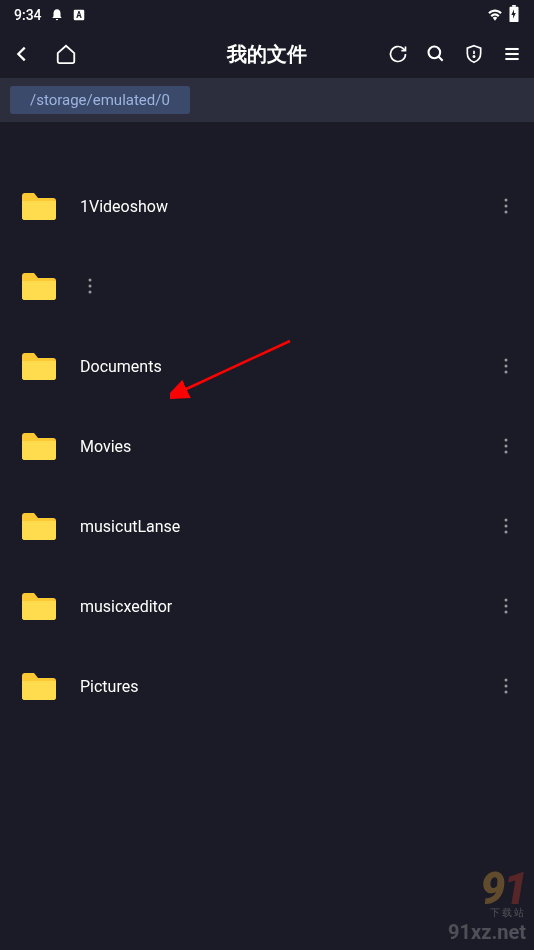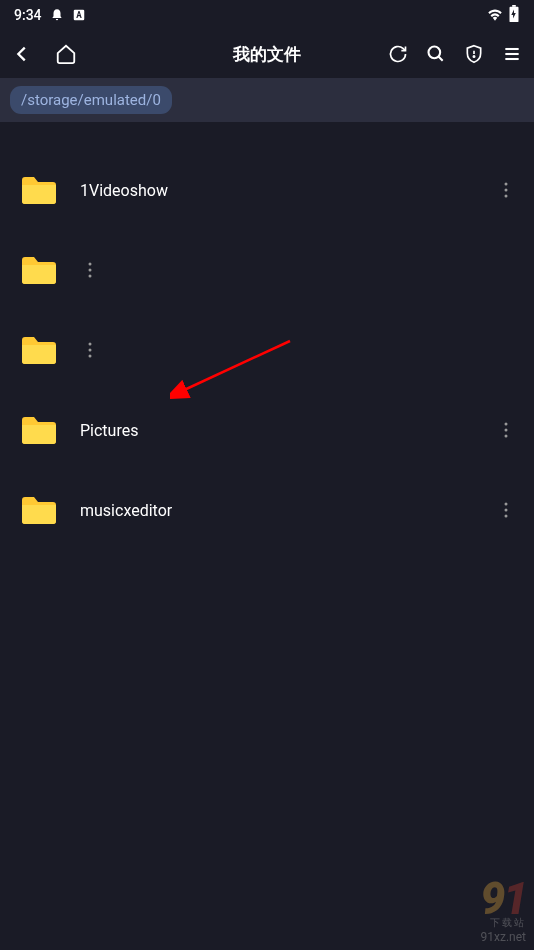--- a/index.html
+++ b/index.html
@@ -49,21 +49,21 @@
     }
     .toolbar-left {
       display: flex;
       align-items: center;
       gap: 20px;
     }
     .toolbar-title {
       position: absolute;
       left: 50%;
       transform: translateX(-50%);
-      font-size: 17px;
+      font-size: 20px;
       font-weight: 600;
     }
     .toolbar-right {
       margin-left: auto;
       display: flex;
       align-items: center;
       gap: 14px;
     }
     .icon-btn {
       width: 24px;
@@ -74,26 +74,27 @@
       cursor: pointer;
     }
     .breadcrumb-bar {
       background: #2c2e3e;
       padding: 8px 10px;
     }
     .breadcrumb {
       display: inline-block;
       background: #3b4a6b;
       color: #9db4e0;
-      padding: 5px 11px;
-      border-radius: 11px;
+      padding: 5px 20px;
+      border-radius: 3px;
       font-size: 15px;
     }
     .file-list {
       padding-top: 28px;
+      margin-top: 16px;
     }
     .file-item {
       display: flex;
       align-items: center;
       height: 80px;
       padding: 0 18px 0 20px;
       cursor: pointer;
     }
     .folder-icon {
       width: 38px;
@@ -141,23 +142,23 @@
     .watermark-logo .accent {
       color: rgba(230, 170, 60, 0.35);
     }
     .watermark-text {
       font-size: 10px;
       color: rgba(180, 180, 180, 0.35);
       letter-spacing: 2px;
       margin-top: -2px;
     }
     .watermark-url {
-      font-size: 12px;
+      font-size: 20px;
       color: rgba(180, 180, 180, 0.35);
-      font-weight: 400;
+      font-weight: 700;
     }
   </style>
 </head>
 <body>
 
 <div class="status-bar">
   <div class="status-left">
     <span>9:34</span>
     <span class="notif-icon">
       <svg viewBox="0 0 24 24" fill="white">
@@ -261,48 +262,77 @@
           <circle cx="2" cy="8" r="1.5"></circle>
           <circle cx="2" cy="14" r="1.5"></circle>
         </svg>
       </div>
   </div>
   <div class="file-item">
     <svg class="folder-icon" viewBox="0 0 38 32">
         <path d="M2 6c0-2 1-3 3-3h9l4 5h15c2 0 3 1 3 3v16c0 2-1 3-3 3H5c-2 0-3-1-3-3V6z" fill="#FFC933"></path>
         <path d="M2 11h34v16c0 2-1 3-3 3H5c-2 0-3-1-3-3V11z" fill="#FFDB4D"></path>
       </svg>
+    <span class="file-name">Documents</span>
+    <div class="more-btn">
+        <svg width="4" height="16" viewBox="0 0 4 16" fill="#999">
+          <circle cx="2" cy="2" r="1.5"></circle>
+          <circle cx="2" cy="8" r="1.5"></circle>
+          <circle cx="2" cy="14" r="1.5"></circle>
+        </svg>
+      </div>
+  </div>
+  <div class="file-item">
+    <svg class="folder-icon" viewBox="0 0 38 32">
+        <path d="M2 6c0-2 1-3 3-3h9l4 5h15c2 0 3 1 3 3v16c0 2-1 3-3 3H5c-2 0-3-1-3-3V6z" fill="#FFC933"></path>
+        <path d="M2 11h34v16c0 2-1 3-3 3H5c-2 0-3-1-3-3V11z" fill="#FFDB4D"></path>
+      </svg>
+    <span class="file-name">Movies</span>
+    <div class="more-btn">
+        <svg width="4" height="16" viewBox="0 0 4 16" fill="#999">
+          <circle cx="2" cy="2" r="1.5"></circle>
+          <circle cx="2" cy="8" r="1.5"></circle>
+          <circle cx="2" cy="14" r="1.5"></circle>
+        </svg>
+      </div>
+  </div>
+  <div class="file-item">
+    <svg class="folder-icon" viewBox="0 0 38 32">
+        <path d="M2 6c0-2 1-3 3-3h9l4 5h15c2 0 3 1 3 3v16c0 2-1 3-3 3H5c-2 0-3-1-3-3V6z" fill="#FFC933"></path>
+        <path d="M2 11h34v16c0 2-1 3-3 3H5c-2 0-3-1-3-3V11z" fill="#FFDB4D"></path>
+      </svg>
+    <span class="file-name">musicutLanse</span>
+    <div class="more-btn">
+        <svg width="4" height="16" viewBox="0 0 4 16" fill="#999">
+          <circle cx="2" cy="2" r="1.5"></circle>
+          <circle cx="2" cy="8" r="1.5"></circle>
+          <circle cx="2" cy="14" r="1.5"></circle>
+        </svg>
+      </div>
+  </div>
+  <div class="file-item">
+    <svg class="folder-icon" viewBox="0 0 38 32">
+        <path d="M2 6c0-2 1-3 3-3h9l4 5h15c2 0 3 1 3 3v16c0 2-1 3-3 3H5c-2 0-3-1-3-3V6z" fill="#FFC933"></path>
+        <path d="M2 11h34v16c0 2-1 3-3 3H5c-2 0-3-1-3-3V11z" fill="#FFDB4D"></path>
+      </svg>
+    <span class="file-name">musicxeditor</span>
     <div class="more-btn">
         <svg width="4" height="16" viewBox="0 0 4 16" fill="#999">
           <circle cx="2" cy="2" r="1.5"></circle>
           <circle cx="2" cy="8" r="1.5"></circle>
           <circle cx="2" cy="14" r="1.5"></circle>
         </svg>
       </div>
   </div>
   <div class="file-item">
     <svg class="folder-icon" viewBox="0 0 38 32">
         <path d="M2 6c0-2 1-3 3-3h9l4 5h15c2 0 3 1 3 3v16c0 2-1 3-3 3H5c-2 0-3-1-3-3V6z" fill="#FFC933"></path>
         <path d="M2 11h34v16c0 2-1 3-3 3H5c-2 0-3-1-3-3V11z" fill="#FFDB4D"></path>
       </svg>
     <span class="file-name">Pictures</span>
-    <div class="more-btn">
-        <svg width="4" height="16" viewBox="0 0 4 16" fill="#999">
-          <circle cx="2" cy="2" r="1.5"></circle>
-          <circle cx="2" cy="8" r="1.5"></circle>
-          <circle cx="2" cy="14" r="1.5"></circle>
-        </svg>
-      </div>
-  </div>
-  <div class="file-item">
-    <svg class="folder-icon" viewBox="0 0 38 32">
-        <path d="M2 6c0-2 1-3 3-3h9l4 5h15c2 0 3 1 3 3v16c0 2-1 3-3 3H5c-2 0-3-1-3-3V6z" fill="#FFC933"></path>
-        <path d="M2 11h34v16c0 2-1 3-3 3H5c-2 0-3-1-3-3V11z" fill="#FFDB4D"></path>
-      </svg>
-    <span class="file-name">musicxeditor</span>
     <div class="more-btn">
         <svg width="4" height="16" viewBox="0 0 4 16" fill="#999">
           <circle cx="2" cy="2" r="1.5"></circle>
           <circle cx="2" cy="8" r="1.5"></circle>
           <circle cx="2" cy="14" r="1.5"></circle>
         </svg>
       </div>
   </div>
 </div>
 

